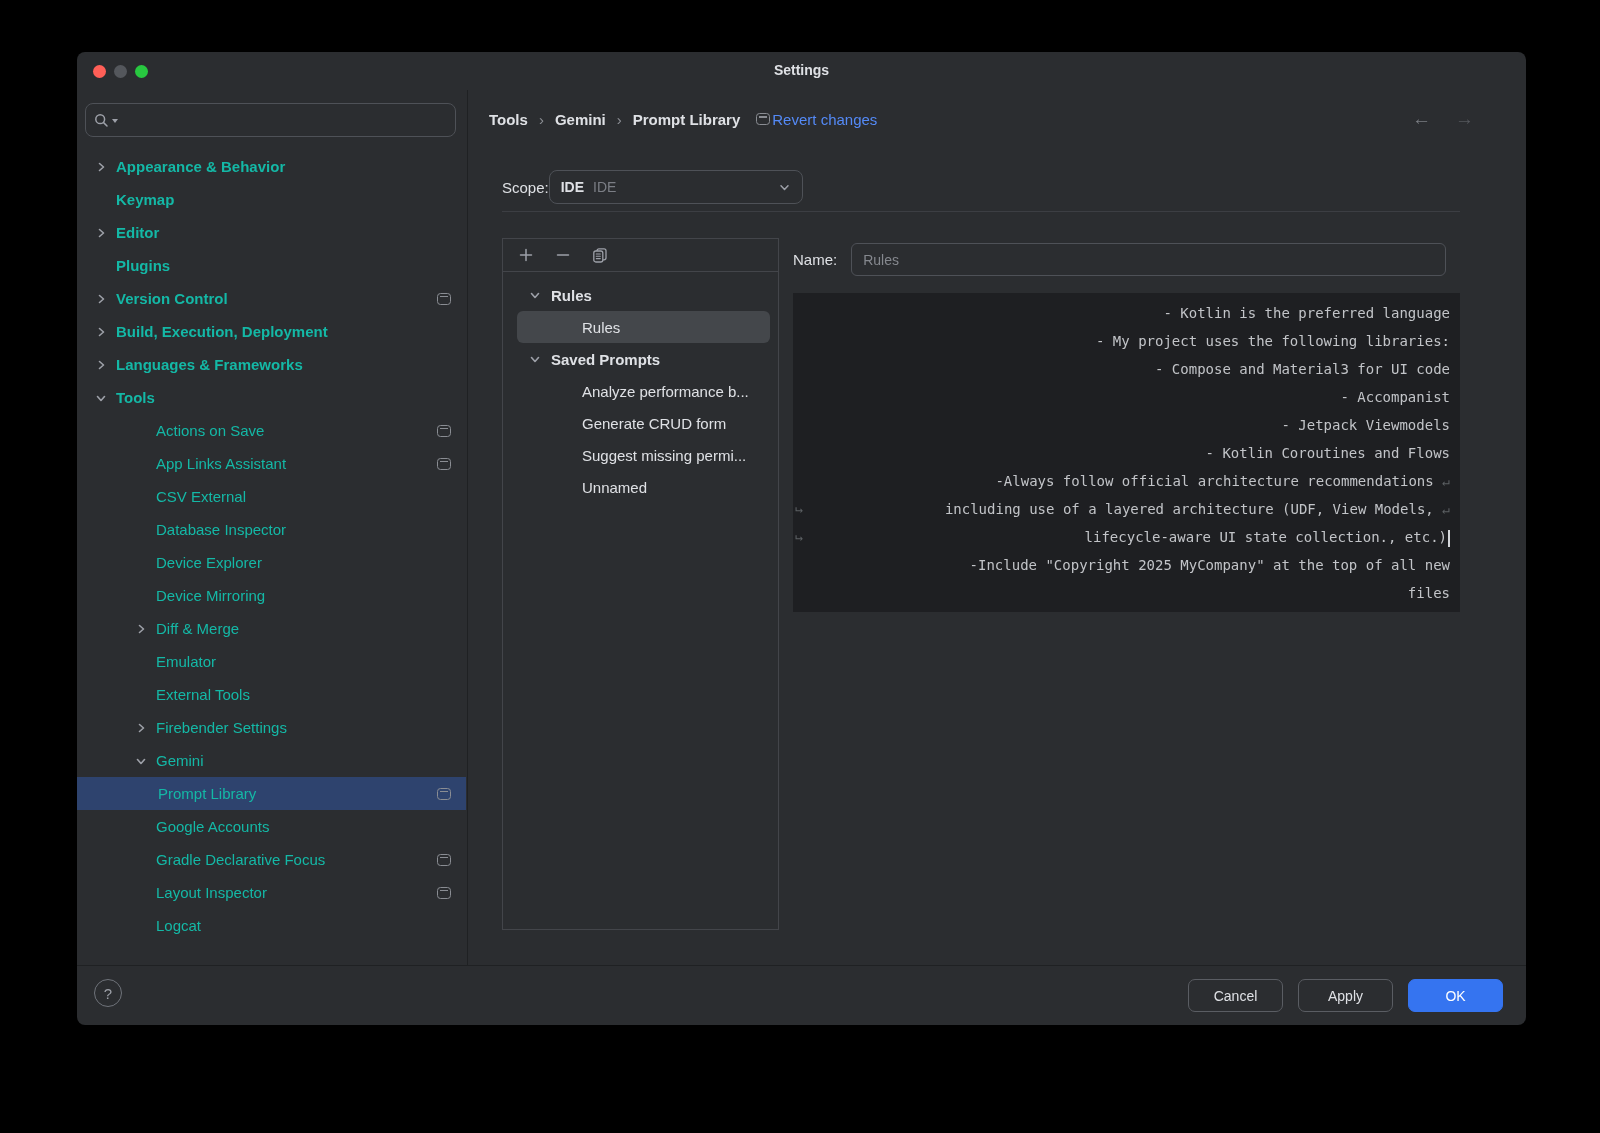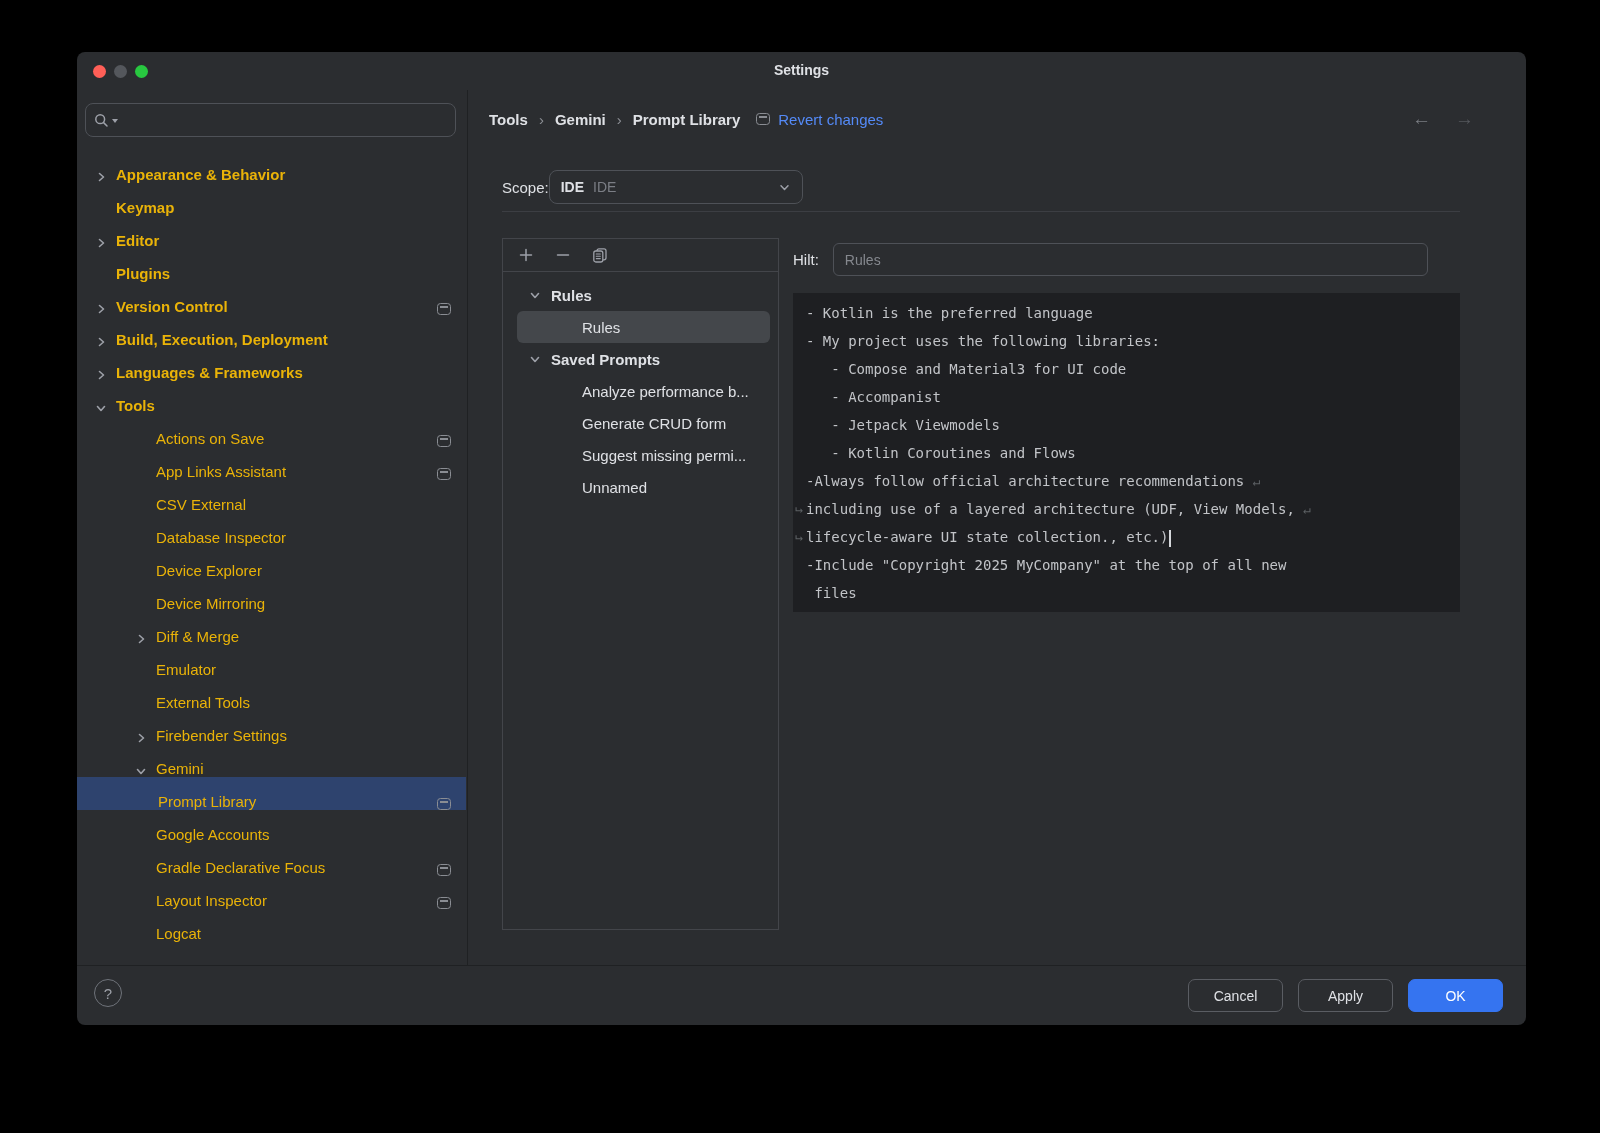--- a/index.html
+++ b/index.html
@@ -20,38 +20,38 @@
   .sidebar { position:absolute; left:0; top:38px; width:391px; bottom:60px;
              border-right:1px solid #1f2123; }
   .search-box { position:absolute; left:8px; top:13px; width:371px; height:34px;
                 border:1px solid #4e5157; border-radius:8px; display:flex; align-items:center;
                 padding:0 8px; gap:3px; }
   .search-box input { flex:1; background:transparent; border:none; outline:none;
                       color:#dfe1e5; font-size:14px; font-family:inherit; }
   .caret-down-tri { width:0; height:0; border-left:3.5px solid transparent;
                     border-right:3.5px solid transparent; border-top:4px solid #9da0a8; margin-top:2px;}
   .sidebar-tree { position:absolute; left:0; right:1px; top:60px; bottom:0; overflow:hidden; }
-  .side-row { height:33px; display:flex; align-items:flex-end; font-size:15px;
-              color:#eab308; padding-right:15px; cursor:default; }
+  .side-row { height:33px; display:flex; align-items:center; font-size:15px;
+              color:#14b8a6; padding-right:15px; cursor:default; }
   .side-row.b { font-weight:700; }
   .side-row.sel { background:#2e436e; }
   .side-row .chev { width:21px; display:flex; align-items:center; justify-content:flex-start; flex:none; }
   .pad0 { padding-left:18px; } .pad1 { padding-left:58px; } .pad2 { padding-left:60px; }
   .sp { flex:1; }
   .plugin-icon { width:14px; height:12px; border:1.5px solid #8a8d93; border-radius:3.5px;
                  position:relative; display:inline-block; flex:none; }
   .plugin-icon .pi-bar { position:absolute; left:2px; right:2px; top:2px; height:1.5px; background:#8a8d93; }
 
   
   .content { position:absolute; left:391px; top:38px; right:0; bottom:60px; }
   .crumb-row { position:absolute; left:21px; right:16px; top:13px; height:32px;
                display:flex; align-items:center; font-size:15px; }
   .crumb { font-weight:700; color:#dfe1e5; cursor:default; }
   .crumb-sep { color:#8d9096; margin:0 11px; font-weight:400; }
-  .revert-group { display:flex; align-items:center; gap:8px; margin-left:16px; }
+  .revert-group { display:flex; align-items:center; gap:2px; margin-left:16px; }
   .revert-link { color:#548af7; font-weight:400; cursor:default; }
   .nav-arrows { margin-left:auto; display:flex; gap:24px; font-size:19px; padding-right:36px; }
   .nav-back { color:#7a7d83; } .nav-fwd { color:#55585d; }
 
   .scope-row { position:absolute; left:34px; top:80px; display:flex; align-items:center; }
   .scope-label { font-size:15px; color:#dfe1e5; }
   .scope-select { width:254px; height:34px; border:1px solid #4e5157; border-radius:8px;
                   display:flex; align-items:center; padding:0 11px; gap:9px; cursor:default; }
   .scope-pre { font-weight:700; font-size:14px; color:#dfe1e5; }
   .scope-val { font-size:14px; color:#7b7e85; }
@@ -73,21 +73,21 @@
   .p-row.sel { margin:0 8px 0 14px; padding-left:65px; background:#44474b; border-radius:6px; }
 
   .name-row { position:absolute; left:325px; top:153px; display:flex; align-items:center; gap:14px; }
   .name-label { font-size:15px; color:#dfe1e5; }
   .name-input { width:595px; height:33px; background:transparent; border:1px solid #4e5157;
                 border-radius:6px; color:#85888e; font-size:14px; padding:0 11px;
                 font-family:inherit; outline:none; }
 
   .editor { position:absolute; left:325px; top:203px; width:667px; background:#1e1f22;
             padding:6px 10px 5px 13px; font-family:"DejaVu Sans Mono", monospace;
-            font-size:14px; line-height:28px; color:#c2c4c8; cursor:text; }
+            font-size:14px; line-height:28px; color:#c2c4c8; cursor:text;text-align:right; }
   .ed-line { position:relative; white-space:pre; height:28px; }
   .wrap-mark { color:#5c6064; font-size:13px; }
   .wrap-start { position:absolute; left:-11px; top:0; transform:scaleX(-1); }
   .caret { display:inline-block; width:2px; height:17px; background:#d5d7db;
            vertical-align:middle; margin-left:1px; }
 
   
   .footer { position:absolute; left:0; right:0; bottom:0; height:60px; border-top:1px solid #1f2123; }
   .help-btn { position:absolute; left:17px; top:13px; width:28px; height:28px; border-radius:50%;
               border:1.5px solid #6f737a; background:transparent; color:#9da0a8;
@@ -383,21 +383,21 @@
           <div class="p-row l1">
             <span class="lbl">Suggest missing permi...</span>
           </div>
           <div class="p-row l1">
             <span class="lbl">Unnamed</span>
           </div>
         </div>
     </div>
 
     <div class="name-row">
-      <span class="name-label">Hilt:</span>
+      <span class="name-label">Name:</span>
       <input class="name-input" type="text" value="Rules" style="">
     </div>
 
     <div class="editor" id="editor-lines">
         <div class="ed-line"><span class="ed-text">- Kotlin is the preferred language</span></div>
         <div class="ed-line"><span class="ed-text">- My project uses the following libraries:</span></div>
         <div class="ed-line"><span class="ed-text">   - Compose and Material3 for UI code</span></div>
         <div class="ed-line"><span class="ed-text">   - Accompanist</span></div>
         <div class="ed-line"><span class="ed-text">   - Jetpack Viewmodels</span></div>
         <div class="ed-line"><span class="ed-text">   - Kotlin Coroutines and Flows</span></div>

